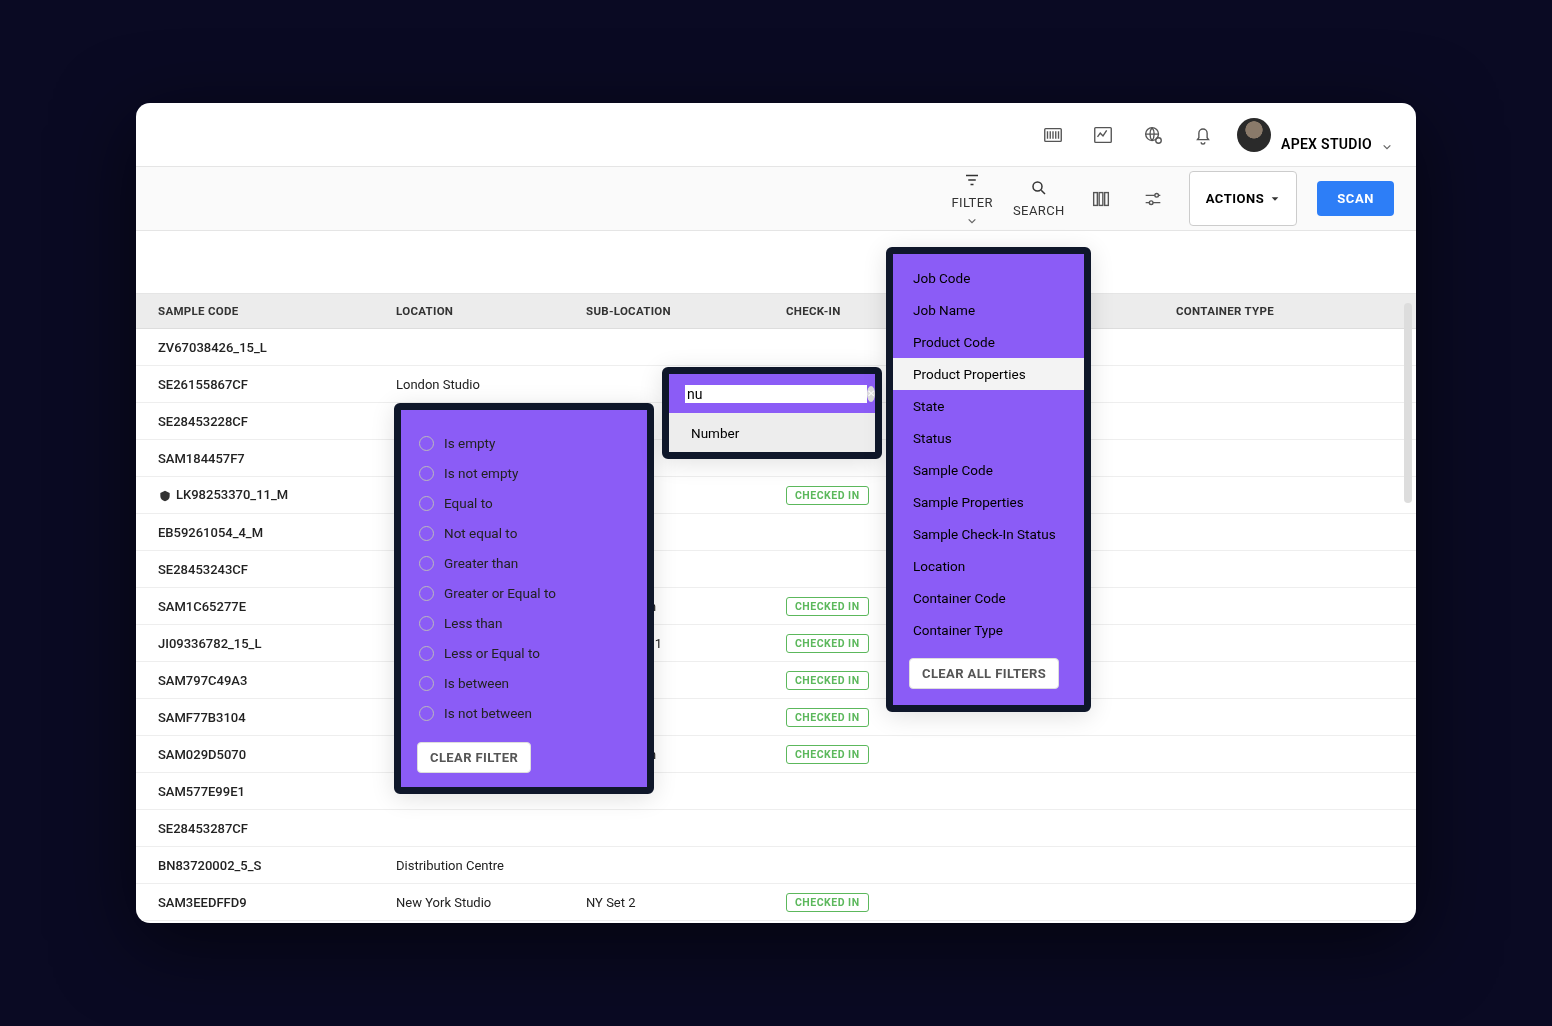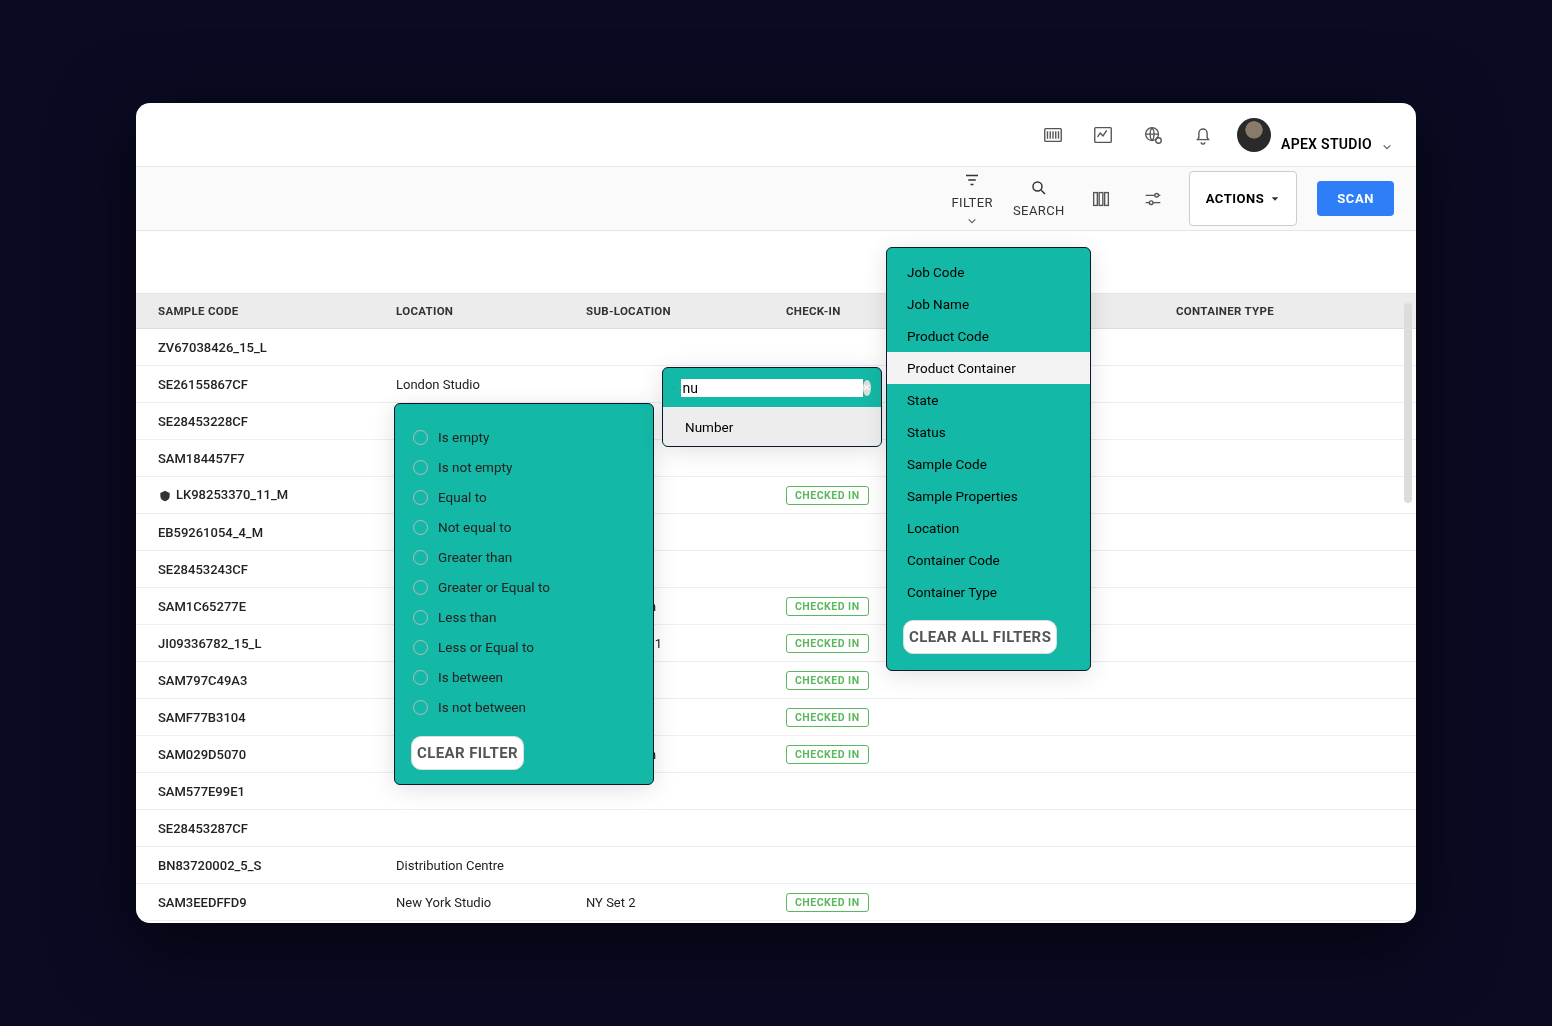--- a/index.html
+++ b/index.html
@@ -34,26 +34,26 @@
   .col-loc{width:190px;}
   .col-sub{width:200px;}
   .col-check{width:200px;}
   .col-cont{width:190px;}
   .col-type{flex:1;}
   .row{display:flex;height:37px;align-items:center;font-size:13px;color:#222;border-bottom:1px solid #eee;}
   .row .col-code{font-weight:500;}
   .badge{display:inline-block;border:1.5px solid var(--green);color:var(--green);font-size:10.5px;font-weight:700;letter-spacing:.5px;padding:2px 8px;border-radius:3px;}
   .row-icon{width:14px;height:14px;margin-right:4px;vertical-align:middle;fill:#333;}
   
-  .popover{position:absolute;background:#14b8a6;border-radius:6px;box-shadow:var(--shadow);border:1px solid #0f172a;}
+  .popover{position:absolute;background:#8b5cf6;border-radius:6px;box-shadow:var(--shadow);border:7px solid #0f172a;}
   
   .pop-ops{top:300px;left:258px;width:260px;padding:18px 16px 14px;}
   .radio-row{display:flex;align-items:center;gap:10px;padding:7px 2px;font-size:13.5px;color:#222;cursor:pointer;}
   .radio{width:15px;height:15px;border:1.5px solid #bbb;border-radius:50%;}
-  .clear-btn{margin-top:14px;border:1px solid #ddd;background:#fff;border-radius:10px;padding:7px 5px;font-size:15px;font-weight:700;letter-spacing:.4px;color:#555;cursor:pointer;}
+  .clear-btn{margin-top:14px;border:1px solid #ddd;background:#fff;border-radius:4px;padding:7px 12px;font-size:13px;font-weight:700;letter-spacing:.4px;color:#555;cursor:pointer;}
   
   .pop-search{top:264px;left:526px;width:220px;overflow:hidden;}
   .search-row{display:flex;align-items:center;height:40px;padding:0 10px;border-bottom:1px solid #eee;}
   .search-row svg{width:16px;height:16px;stroke:#555;fill:none;stroke-width:2;margin-right:6px;}
   .search-row input{border:none;outline:none;flex:1;font-size:14px;}
   .search-clear{width:16px;height:16px;border-radius:50%;background:#ddd;color:#fff;display:flex;align-items:center;justify-content:center;font-size:10px;cursor:pointer;}
   .search-opt{padding:11px 22px;font-size:13.5px;background:#f5f5f5;cursor:pointer;}
   .search-opt.sel{background:#ededed;}
   
   .pop-filters{top:144px;left:750px;width:205px;padding:8px 0 12px;}
@@ -343,25 +343,26 @@
       <div class="search-clear">✕</div>
     </div>
     <div class="search-opt sel">Number</div>
   </div>
 
   <div class="popover pop-filters">
     <div id="flist">
         <div class="fl-item">Job Code</div>
         <div class="fl-item">Job Name</div>
         <div class="fl-item">Product Code</div>
-        <div class="fl-item hl">Product Container</div>
+        <div class="fl-item hl">Product Properties</div>
         <div class="fl-item">State</div>
         <div class="fl-item">Status</div>
         <div class="fl-item">Sample Code</div>
         <div class="fl-item">Sample Properties</div>
+        <div class="fl-item">Sample Check-In Status</div>
         <div class="fl-item">Location</div>
         <div class="fl-item">Container Code</div>
         <div class="fl-item">Container Type</div>
       </div>
     <button class="clear-btn fl-clear">CLEAR ALL FILTERS</button>
   </div>
 
 </div>
 
 </body></html>

